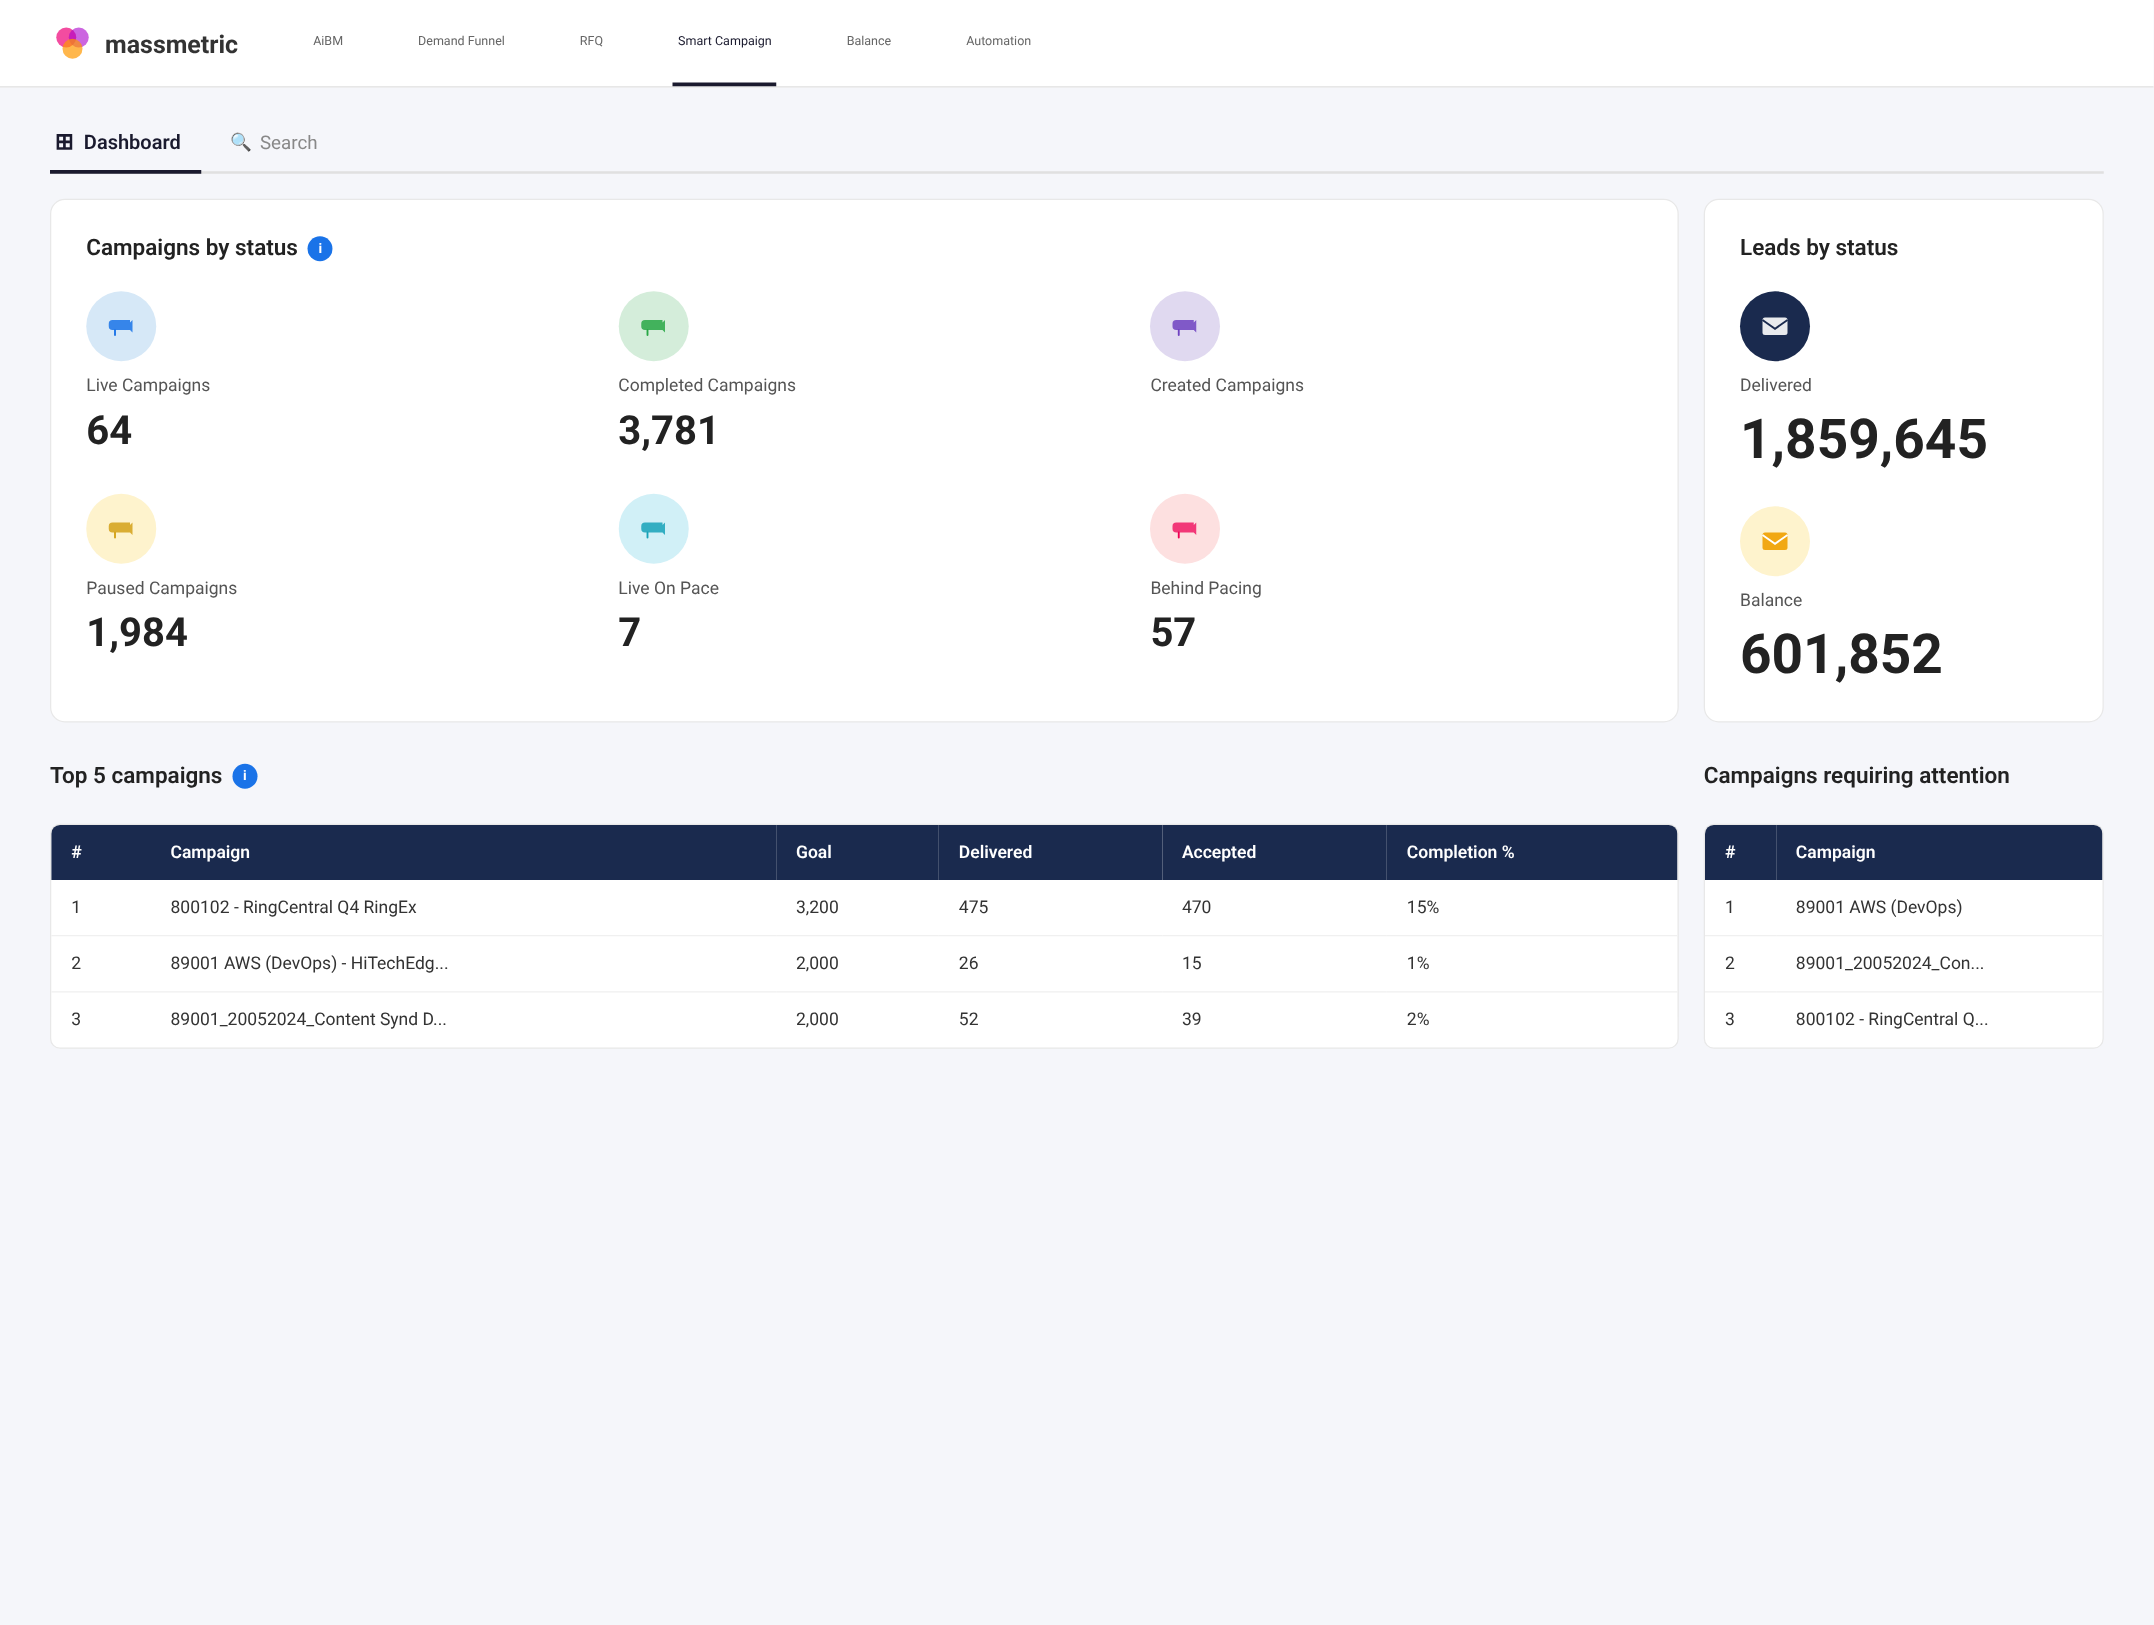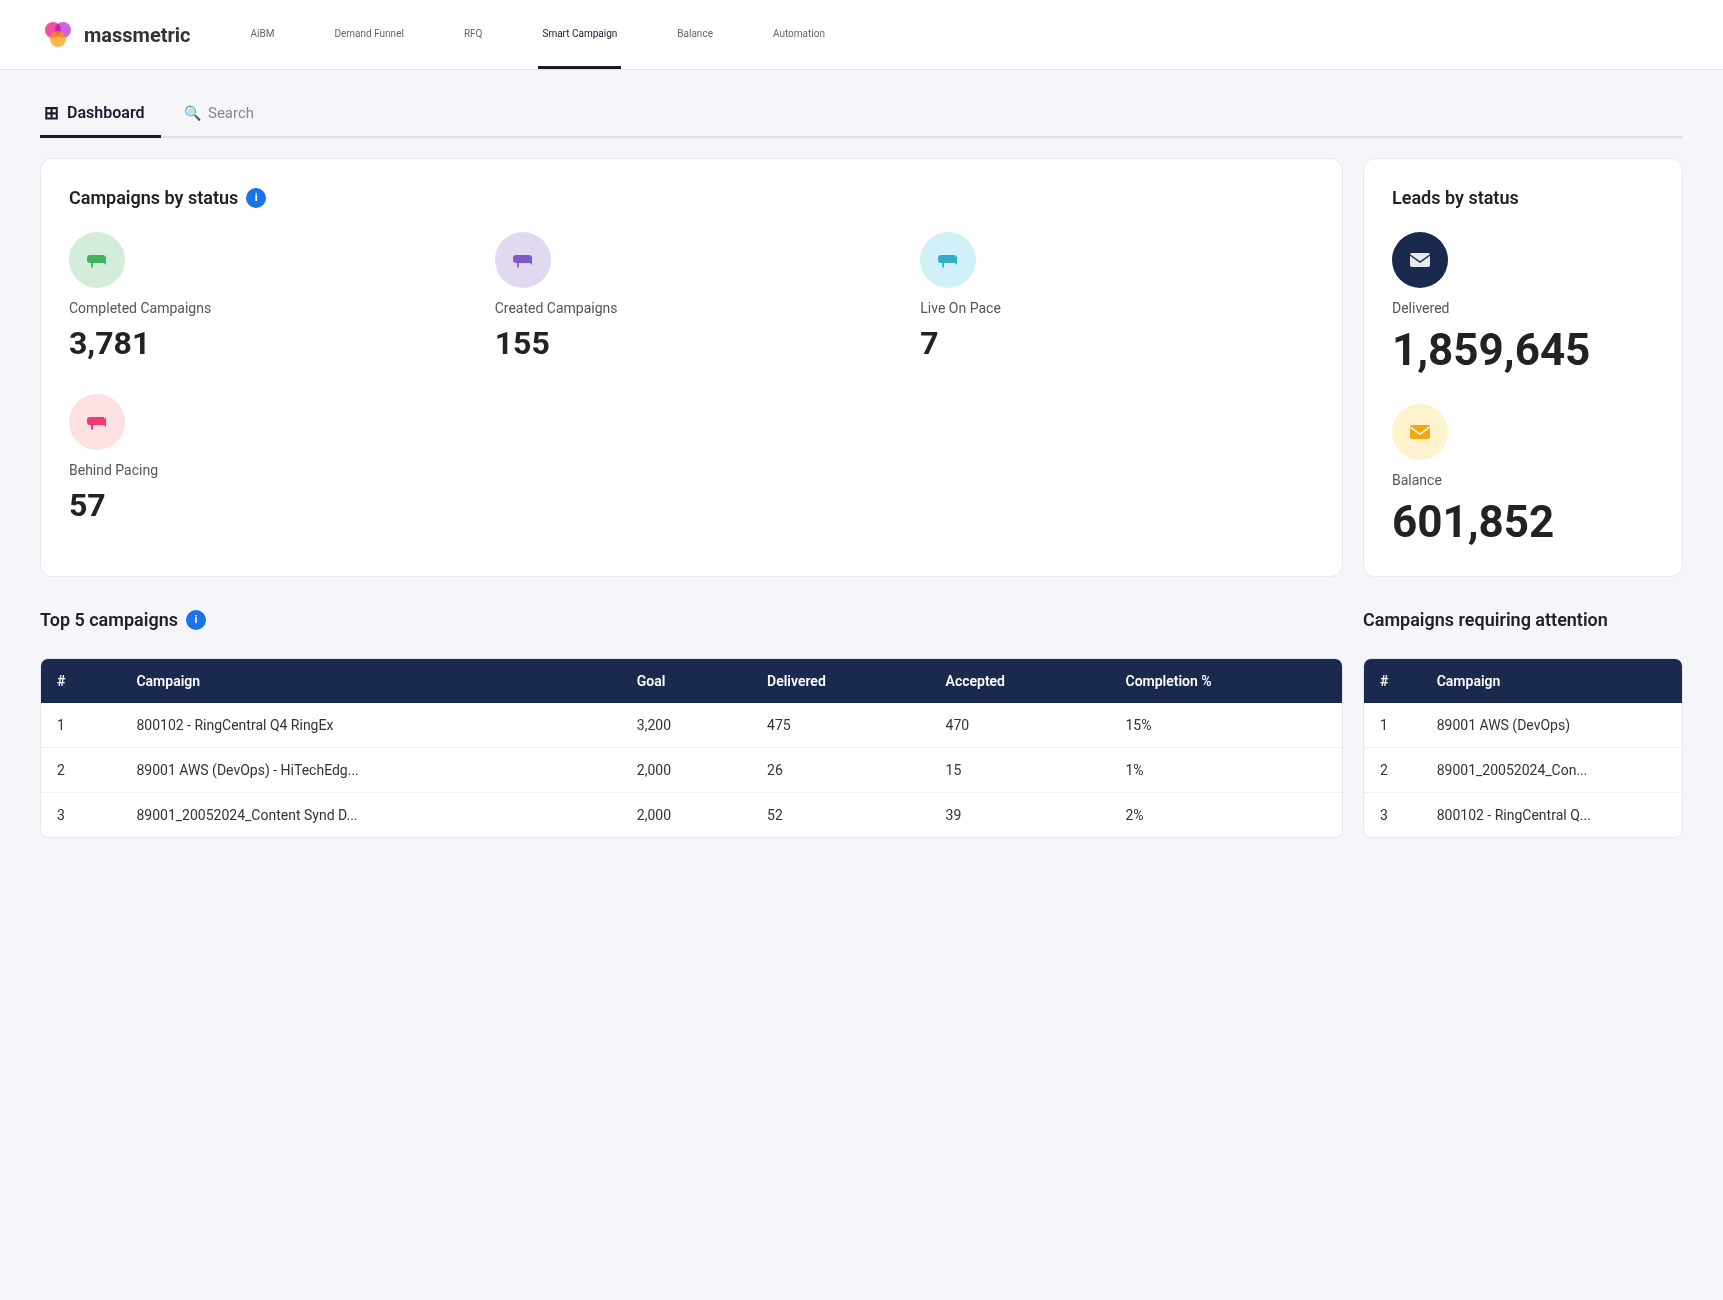--- a/index.html
+++ b/index.html
@@ -116,43 +116,62 @@
 
   <div class="dashboard-grid">
 
     <div class="card">
       <div class="card-title">
         <span>Campaigns by status</span>
         <span class="info-icon">i</span>
       </div>
       <div class="status-grid">
 
+        <div class="status-item">
+          <div class="status-icon-wrap icon-blue-light">
+            <svg width="24" height="24" viewBox="0 0 24 24" fill="none">
+              <path d="M19 9l2-2v10l-2-2H5a3 3 0 01-3-3v-2a3 3 0 013-3h14z" fill="#1a73e8" opacity="0.85"></path>
+              <path d="M7 15v4" stroke="#1a73e8" stroke-width="1.5" stroke-linecap="round"></path>
+            </svg>
+          </div>
+          <div class="status-label">Live Campaigns</div>
+          <div class="status-value">64</div>
+        </div>
 
         <div class="status-item">
           <div class="status-icon-wrap icon-green-light">
             <svg width="24" height="24" viewBox="0 0 24 24" fill="none">
               <path d="M19 9l2-2v10l-2-2H5a3 3 0 01-3-3v-2a3 3 0 013-3h14z" fill="#28a745" opacity="0.85"></path>
               <path d="M7 15v4" stroke="#28a745" stroke-width="1.5" stroke-linecap="round"></path>
             </svg>
           </div>
           <div class="status-label">Completed Campaigns</div>
           <div class="status-value">3,781</div>
         </div>
 
         <div class="status-item">
           <div class="status-icon-wrap icon-purple-light">
             <svg width="24" height="24" viewBox="0 0 24 24" fill="none">
               <path d="M19 9l2-2v10l-2-2H5a3 3 0 01-3-3v-2a3 3 0 013-3h14z" fill="#6f42c1" opacity="0.85"></path>
               <path d="M7 15v4" stroke="#6f42c1" stroke-width="1.5" stroke-linecap="round"></path>
             </svg>
           </div>
           <div class="status-label">Created Campaigns</div>
-          <div class="status-value">155</div>
-        </div>
-
+        </div>
+
+        <div class="status-item">
+          <div class="status-icon-wrap icon-yellow-light">
+            <svg width="24" height="24" viewBox="0 0 24 24" fill="none">
+              <path d="M19 9l2-2v10l-2-2H5a3 3 0 01-3-3v-2a3 3 0 013-3h14z" fill="#d4a017" opacity="0.85"></path>
+              <path d="M7 15v4" stroke="#d4a017" stroke-width="1.5" stroke-linecap="round"></path>
+            </svg>
+          </div>
+          <div class="status-label">Paused Campaigns</div>
+          <div class="status-value">1,984</div>
+        </div>
 
         <div class="status-item">
           <div class="status-icon-wrap icon-cyan-light">
             <svg width="24" height="24" viewBox="0 0 24 24" fill="none">
               <path d="M19 9l2-2v10l-2-2H5a3 3 0 01-3-3v-2a3 3 0 013-3h14z" fill="#17a2b8" opacity="0.85"></path>
               <path d="M7 15v4" stroke="#17a2b8" stroke-width="1.5" stroke-linecap="round"></path>
             </svg>
           </div>
           <div class="status-label">Live On Pace</div>
           <div class="status-value">7</div>

